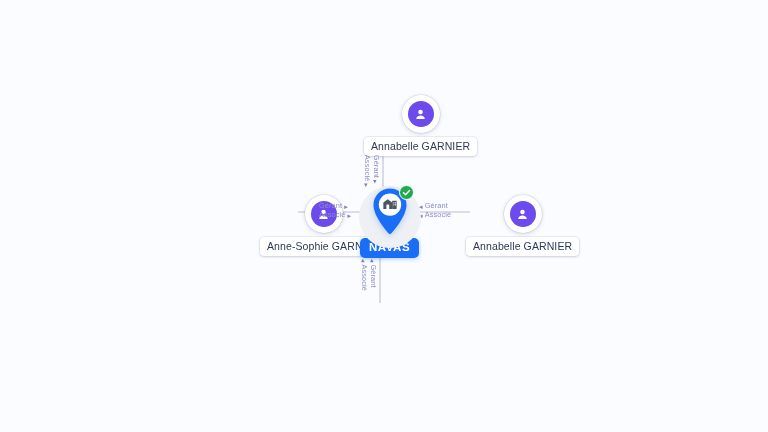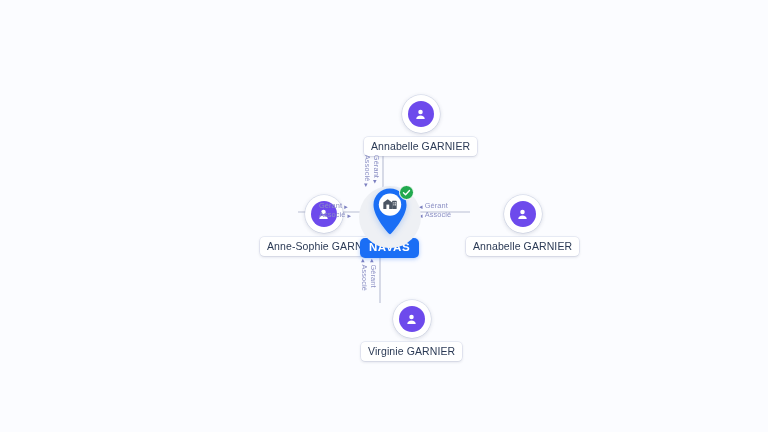--- a/index.html
+++ b/index.html
@@ -208,31 +208,20 @@
       <div class="person-disc">
         <svg width="15" height="15" viewBox="0 0 24 24" fill="#ffffff">
           <circle cx="12" cy="8" r="3.6"></circle>
           <path d="M5.2 19.2c0-3.6 3.1-5.6 6.8-5.6s6.8 2 6.8 5.6z"></path>
         </svg>
       </div>
     </div>
     <div class="name-chip">Annabelle GARNIER</div>
   </div>
 
-  <div class="node" id="node-virginie" style="left:361px; top:300px;">
-    <div class="person-avatar">
-      <div class="person-disc">
-        <svg width="15" height="15" viewBox="0 0 24 24" fill="#ffffff">
-          <circle cx="12" cy="8" r="3.6"></circle>
-          <path d="M5.2 19.2c0-3.6 3.1-5.6 6.8-5.6s6.8 2 6.8 5.6z"></path>
-        </svg>
-      </div>
-    </div>
-    <div class="name-chip">Virginie GARNIER</div>
-  </div>
 
   <div class="node" id="company-node" style="left:360px; top:186px;">
     <div class="pin-halo"></div>
     <div class="pin-wrap">
       <svg class="pin-shape" width="46" height="52" viewBox="0 0 46 52">
         <path d="M23 2.5c-9.1 0-16.5 7.3-16.5 16.4 0 11.6 14.1 27.3 15.4 28.7a1.5 1.5 0 0 0 2.2 0c1.3-1.4 15.4-17.1 15.4-28.7C39.5 9.8 32.1 2.5 23 2.5z" fill="#1a6ef5"></path>
         <circle cx="23" cy="18.6" r="11.2" fill="#ffffff"></circle>
       </svg>
       <div class="pin-icon">
         <svg width="16" height="16" viewBox="0 0 24 24" fill="#4b5563">

